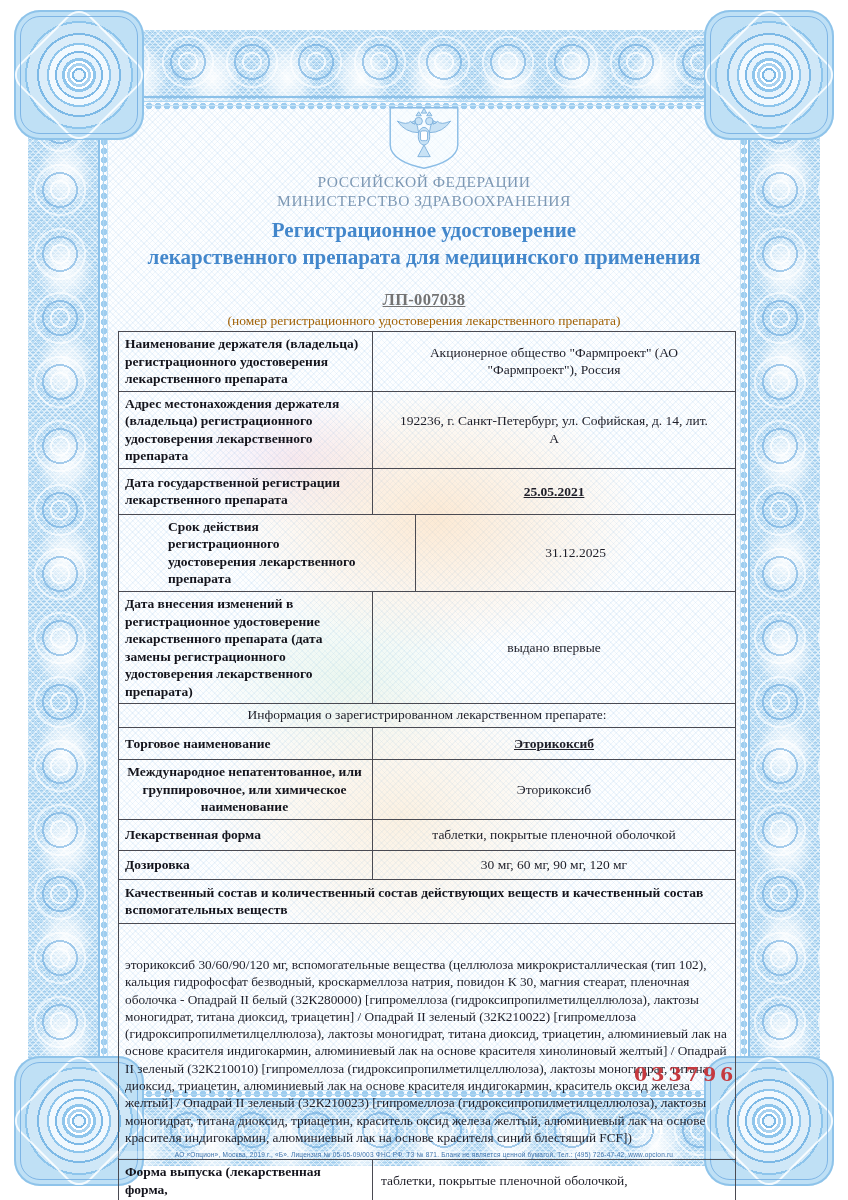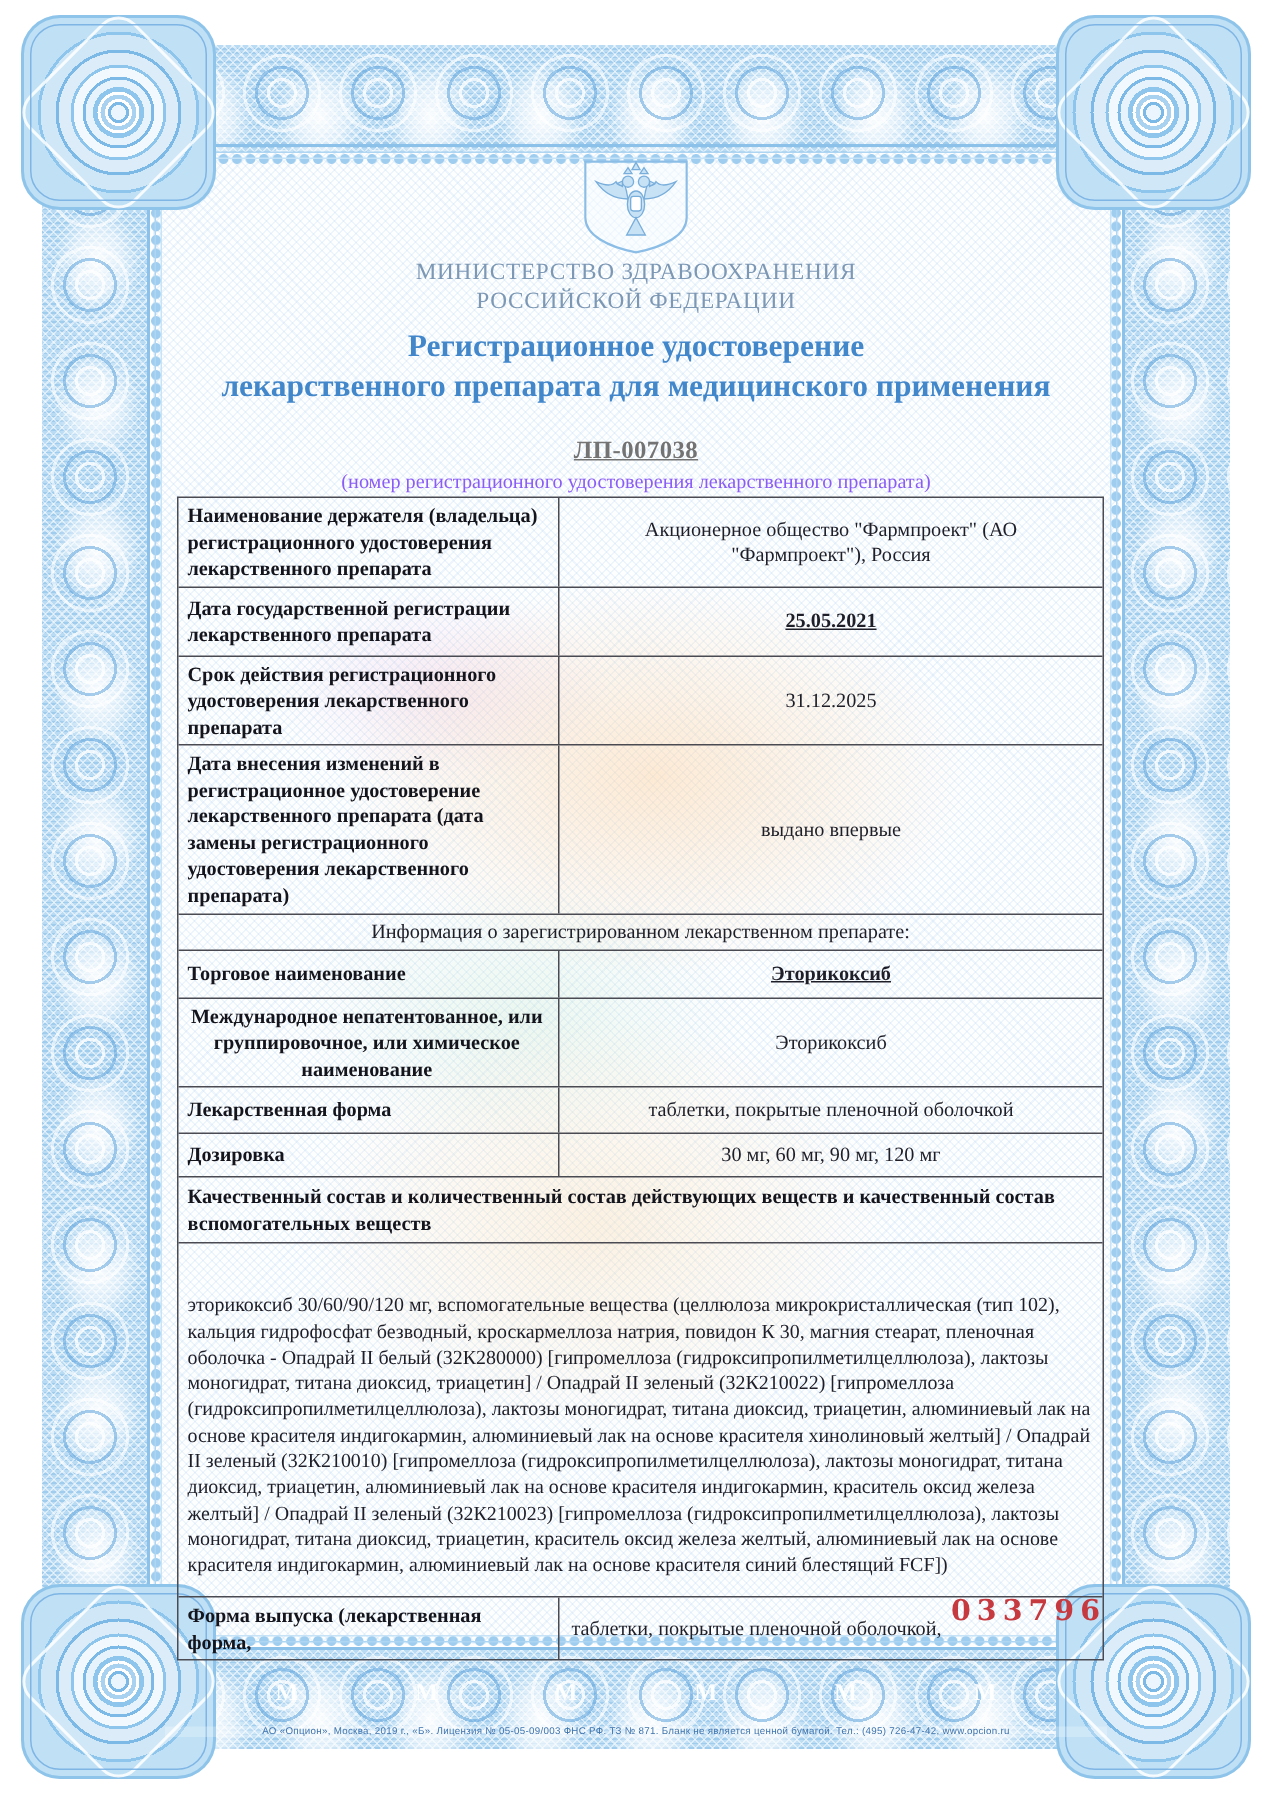--- a/index.html
+++ b/index.html
@@ -97,21 +97,21 @@
   }
   .doc-title {
     left:0; right:0; top:217px; text-align:center; font-weight:bold;
     font-size:21px; line-height:1.3; color:#4387cb;
   }
   .regnum {
     left:0; right:0; top:290px; text-align:center; font-weight:bold;
     font-size:16.5px; letter-spacing:.3px; color:#737373; text-decoration:underline;
   }
   .regnum-caption {
-    left:0; right:0; top:313px; text-align:center; font-size:13.5px; color:#8b5cf6;
+    left:0; right:0; top:313px; text-align:center; font-size:13.5px; color:#a16207;
   }
 
   
   .cert-table {
     left:118px; top:331px; width:616px; border:1.4px solid #4a4a52;
     font-size:13.5px; color:#1e1e28; background:transparent;
   }
   .trow { display:grid; grid-template-columns:253px 1fr; border-top:1.3px solid #4a4a52; }
   .trow:first-child { border-top:none; }
   .trow.full { grid-template-columns:1fr; }
@@ -124,21 +124,21 @@
     justify-content:center; text-align:center; padding:3px 10px; line-height:1.3;
   }
   .tcell-r.left { justify-content:flex-start; text-align:left; padding-left:8px; }
   .tcell-full { padding:2px 8px; line-height:1.3; }
   .tcell-full.center { text-align:center; }
   .tcell-full.bold { font-weight:bold; color:#14141c; padding:4px 8px 4px 6px; }
   .comp-body { font-size:13.3px; line-height:1.3; padding:5px 8px 7px 6px; min-height:196px;margin-top:27px; }
   .bold-val { font-weight:bold;text-decoration:underline; }
   .w240 { max-width:250px; } .w300 { max-width:310px; }
   .mh-r1 { min-height:52px; } .mh-r2 { min-height:54px; } .mh-r3 { min-height:39px; }
-  .mh-r4 { min-height:38px; } .mh-r5 { min-height:66px; } .mh-info { min-height:19px; }
+  .mh-r4 { min-height:38px;margin-left:43px; } .mh-r5 { min-height:66px; } .mh-info { min-height:19px; }
   .mh-i1 { min-height:25px; } .mh-i2 { min-height:51px;text-align:center; } .mh-i3 { min-height:24px; }
   .mh-i4 { min-height:22px;text-align:right; } .mh-ch { min-height:34px; } .mh-last { min-height:23px; }
 
   
   .serial {
     left:634px; top:1063px; font-family:"DejaVu Serif", serif; font-weight:bold;
     font-size:19px; letter-spacing:4px; color:#c5393f; z-index:5;
   }
   .fine-print {
     left:110px; right:110px; top:1151px; text-align:center; z-index:6;
@@ -181,41 +181,47 @@
         <path d="M55.2,16.5 l4,2 l-4,2 z"></path>
         <path d="M36,11 l3,-4.5 l3,4.5 z"></path>
         <path d="M48,11 l3,-4.5 l3,4.5 z"></path>
         <path d="M42,8 l3,-5.5 l3,5.5 z"></path>
         <rect x="41" y="28" width="8" height="11" rx="2" fill="#ffffff"></rect>
       </g>
     </svg>
   </div>
 
   <div class="abs ministry">
+    <div>РОССИЙСКОЙ ФЕДЕРАЦИИ</div>
     <div>МИНИСТЕРСТВО ЗДРАВООХРАНЕНИЯ</div>
-    <div>РОССИЙСКОЙ ФЕДЕРАЦИИ</div>
   </div>
 
   <div class="abs doc-title">
     <div>Регистрационное удостоверение</div>
     <div>лекарственного препарата для медицинского применения</div>
   </div>
 
   <div class="abs regnum">ЛП-007038</div>
   <div class="abs regnum-caption">(номер регистрационного удостоверения лекарственного препарата)</div>
 
   <div class="abs cert-table">
 
     <div class="trow">
       <div class="tcell-l mh-r1">Наименование держателя (владельца) регистрационного удостоверения лекарственного препарата</div>
       <div class="tcell-r mh-r1">
         <span class="w240">Акционерное общество "Фармпроект" (АО "Фармпроект"), Россия</span>
       </div>
     </div>
 
+    <div class="trow">
+      <div class="tcell-l mh-r2">Адрес местонахождения держателя (владельца) регистрационного удостоверения лекарственного препарата</div>
+      <div class="tcell-r mh-r2">
+        <span class="w300">192236, г. Санкт-Петербург, ул. Софийская, д. 14, лит. А</span>
+      </div>
+    </div>
 
     <div class="trow">
       <div class="tcell-l mh-r3">Дата государственной регистрации лекарственного препарата</div>
       <div class="tcell-r mh-r3 bold-val">25.05.2021</div>
     </div>
 
     <div class="trow">
       <div class="tcell-l mh-r4">Срок действия регистрационного удостоверения лекарственного препарата</div>
       <div class="tcell-r mh-r4">31.12.2025</div>
     </div>

